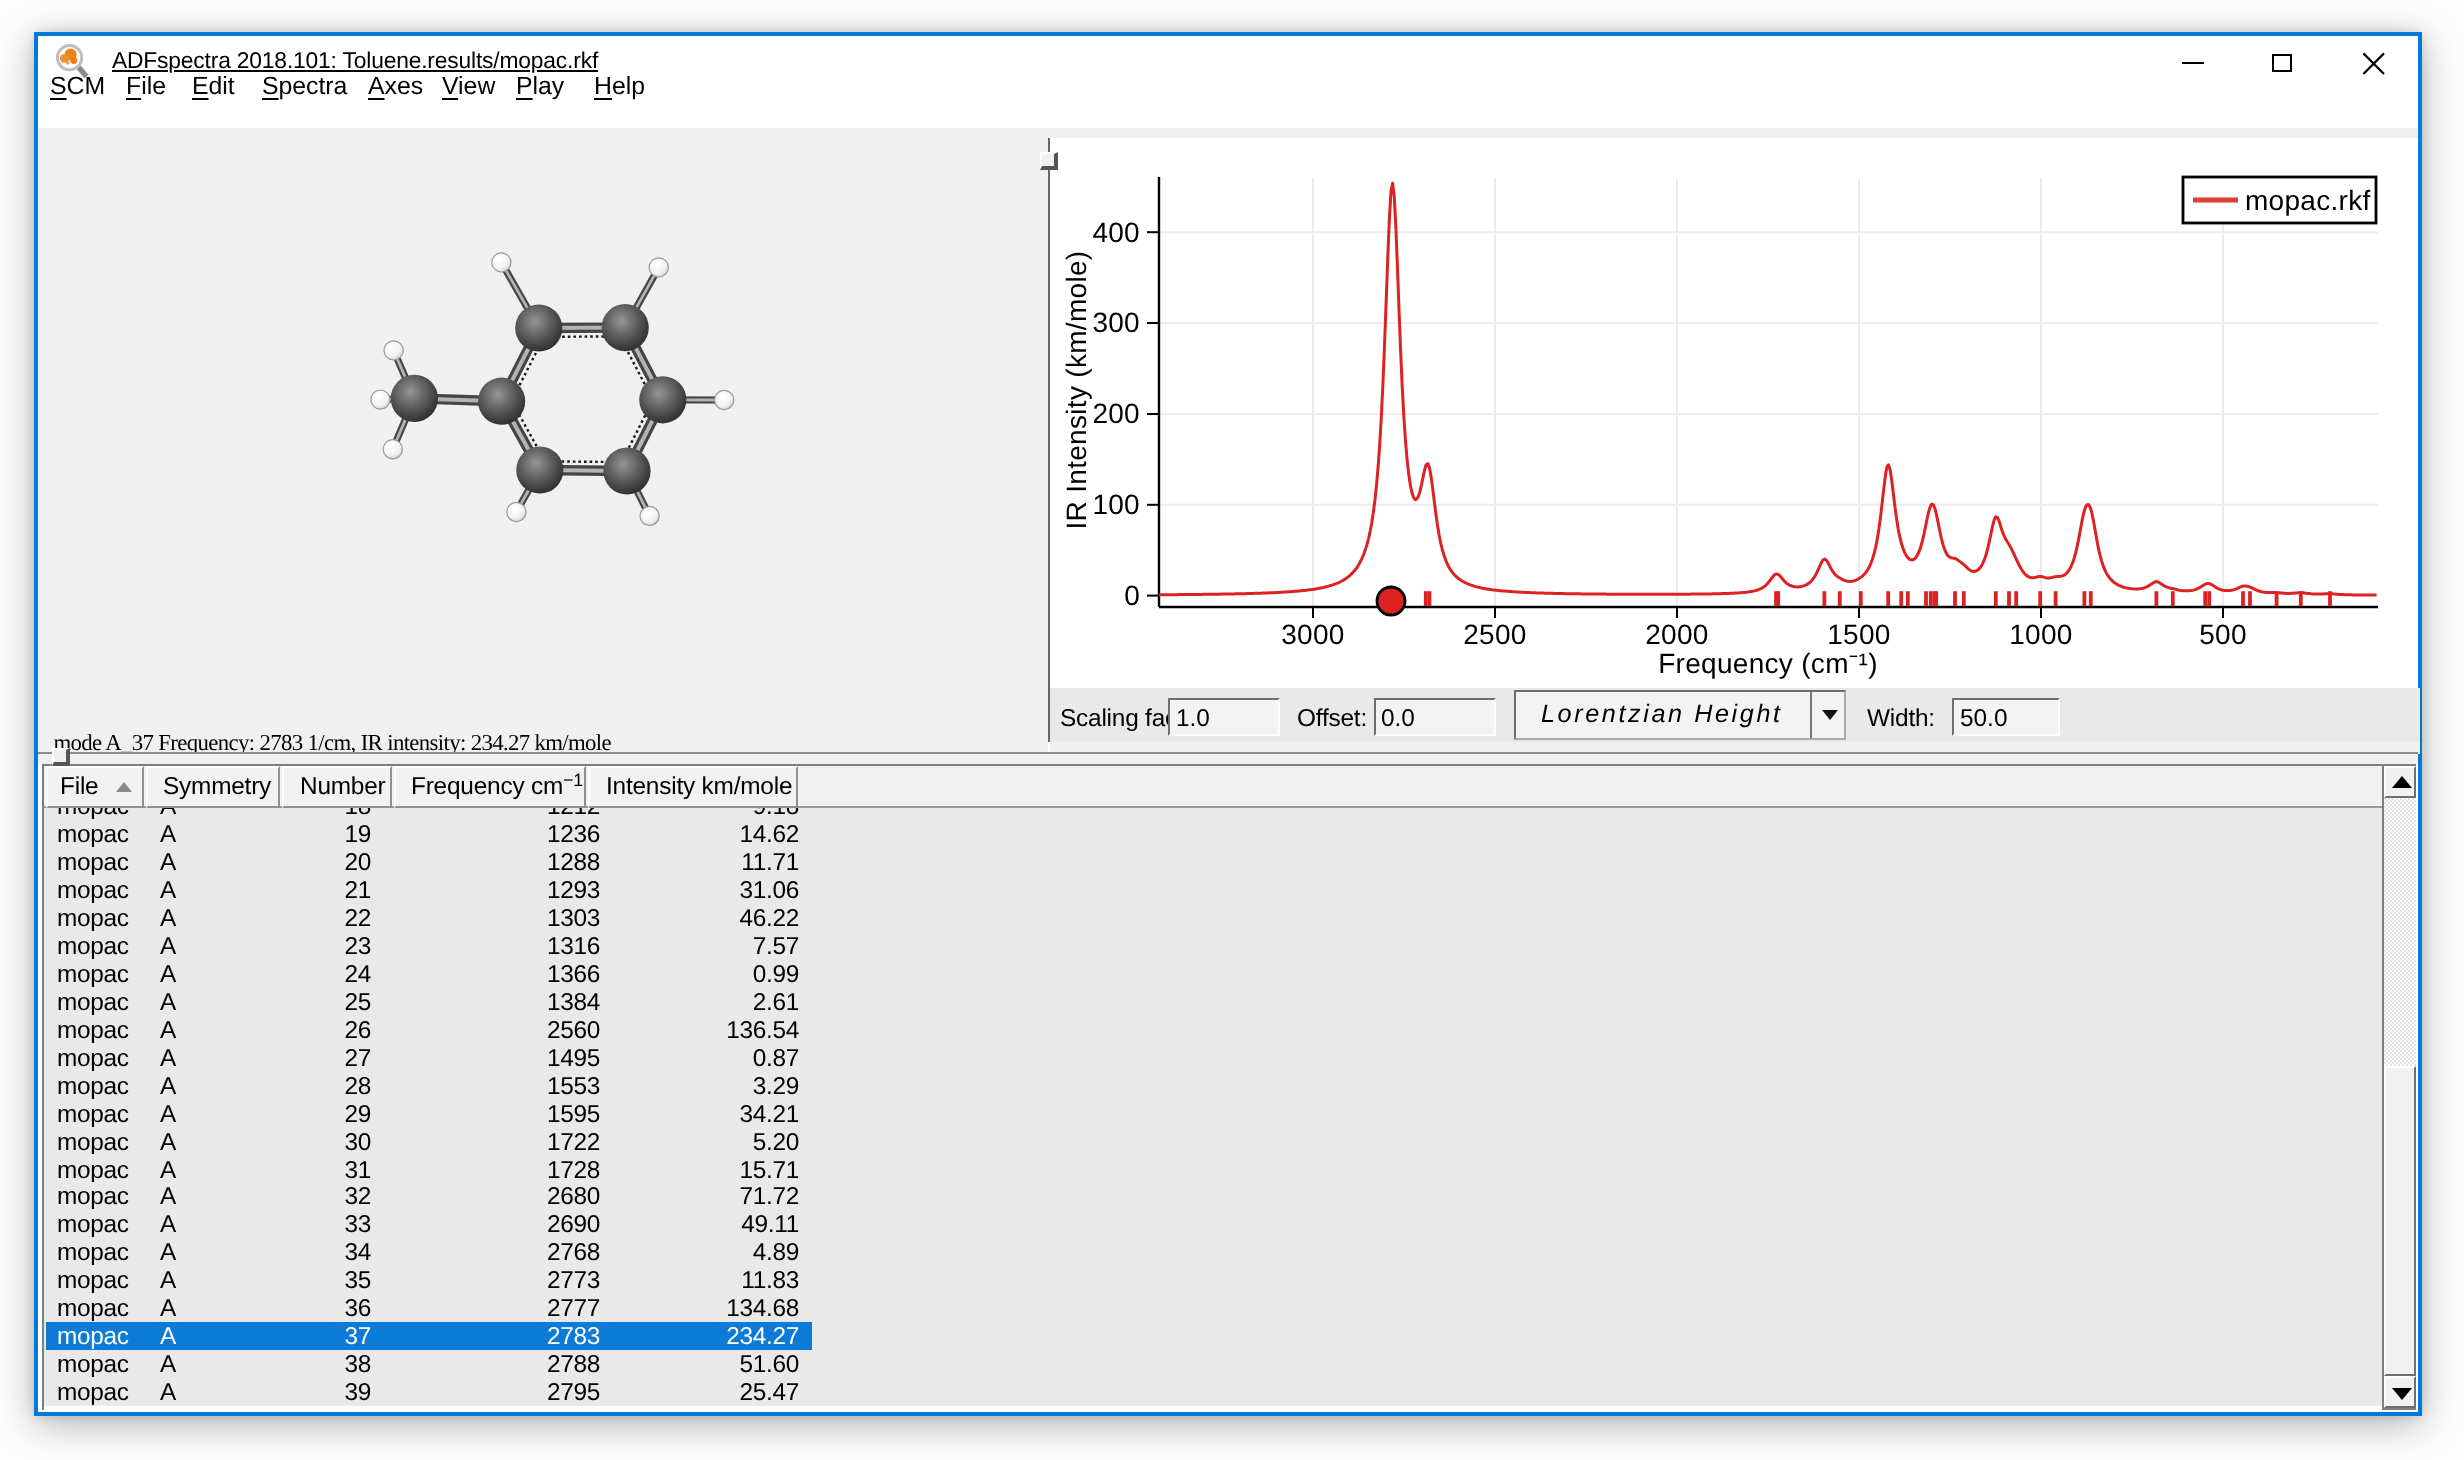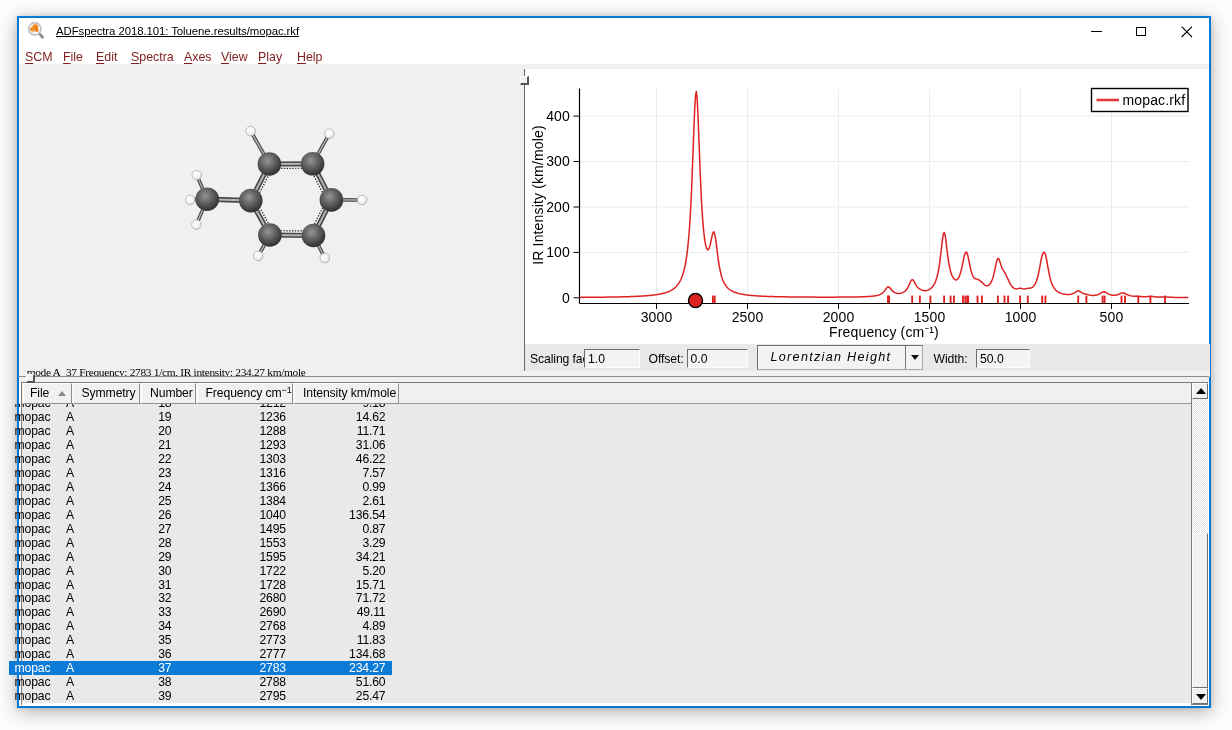--- a/index.html
+++ b/index.html
@@ -11,35 +11,35 @@
 #grayband { left:19px; top:64px; width:1190px; height:5px; background:#f0f0f0; }
 #leftpanel { left:19px; top:64px; width:504.5px; height:317px; background:#f0f0f0; }
 #sashv { left:523.5px; top:69px; width:1px; height:302px; background:#666; }
 #sashvh { left:519.5px; top:76px; width:9px; height:9px; background:#f0f0f0; border-top:1px solid #fff; border-left:1px solid #fff; border-right:2px solid #555; border-bottom:2px solid #555; }
 #ctrlbar { left:524.5px; top:343.5px; width:685px; height:27.5px; background:#e9e9e9; }
 #belowctrl { left:524.5px; top:371px; width:685px; height:6px; background:#f0f0f0; }
 #sashh { left:19px; top:376.2px; width:1190px; height:1px; background:#8c8c8c; }
 #sashh2 { left:19px; top:377.2px; width:1190px; height:4.5px; background:#f0f0f0; }
 #sashhh { left:25.5px; top:373.5px; width:9px; height:9px; background:#f0f0f0; border-top:1px solid #fff; border-left:1px solid #fff; border-right:2px solid #555; border-bottom:2px solid #555; z-index:5; }
 #status { left:26.7px; top:366px; font-size:11.4px; letter-spacing:-0.32px; color:#000;font-family:Liberation Serif, serif; }
-#menu { left:0; top:50px; width:100%; height:16px; font-size:12.4px; color:#7f1d1d; }
+#menu { left:0; top:36px; width:100%; height:16px; font-size:12.4px; color:#000000; }
 .mi { position:absolute; top:0; }
 .mi u { text-decoration:underline; text-underline-offset:2px; }
 .lbl { position:absolute; font-size:12.2px; letter-spacing:-0.1px; color:#000; top:352px; }
 .inp { position:absolute; top:349px; height:18.5px; background:#f3f3f3; border:1px solid;
   border-color:#6e6e6e #fdfdfd #fdfdfd #6e6e6e; font-size:12.2px; padding:1.5px 0 0 3px; color:#000; }
 #combo { left:756.5px; top:344.5px; width:166px; height:25.5px; background:#f3f3f3; border:1px solid; border-color:#6e6e6e #a9a9a9 #a9a9a9 #6e6e6e; }
 #combo .txt { position:absolute; left:13px; top:4.5px; font-size:12.6px; letter-spacing:1.3px;font-style:italic; }
 #combo .sep { position:absolute; left:147px; top:0px; width:1px; height:23.5px; background:#777; }
 #combo .arr { position:absolute; left:153px; top:9.5px; width:0; height:0; border-left:4.5px solid transparent; border-right:4.5px solid transparent; border-top:5.5px solid #111; }
 #tbl { left:21px; top:381.5px; width:1187px; height:323.5px; background:#e9e9e9; border:1px solid #7e7e7e; }
 #thead { left:22px; top:382.5px; width:1185px; height:21px; background:#f1f1f1; border-bottom:1px solid #9a9a9a; }
 .hc { position:absolute; top:382.5px; height:21px; background:#f1f1f1; border-top:1px solid #fff; border-left:1px solid #fff; border-right:1px solid #8f8f8f; border-bottom:1px solid #8f8f8f; font-size:12.2px; letter-spacing:-0.1px; padding-top:2.5px; }
 .hc .t { position:absolute; left:6px; top:2.5px; white-space:nowrap; }
-.trow { position:absolute; left:9px; width:382.5px; font-size:12.2px; letter-spacing:-0.15px; color:#000; overflow:hidden;padding-left:24px; }
+.trow { position:absolute; left:23px; width:382.5px; font-size:12.2px; letter-spacing:-0.15px; color:#000; overflow:hidden;padding-left:24px; }
 .trow span { position:absolute; white-space:nowrap; }
 .trow .c1 { left:5.5px; }
 .trow .c2 { left:57px; }
 .trow .c3 { right:220px; }
 .trow .c4 { right:105.5px;text-align:center; }
 .trow .c5 { right:6px; }
 .trow.sel { background:#0c7bd8; color:#fff; }
 .clip { }
 #vsb { left:1191px; top:382.5px; width:16.5px; height:321.5px; background:#f6f6f6; border-left:1px solid #7e7e7e; }
 .sbtn { position:absolute; left:0; width:16px; height:16px; background:#f0f0f0; border:1px solid; border-color:#fff #6f6f6f #6f6f6f #fff; }
@@ -334,21 +334,21 @@
     <span class="c1">mopac</span>
     <span class="c2">A</span>
     <span class="c3">25</span>
     <span class="c4">1384</span>
     <span class="c5">2.61</span>
   </div>
 <div class="trow" style="top:507.8px;height:13.93px">
     <span class="c1">mopac</span>
     <span class="c2">A</span>
     <span class="c3">26</span>
-    <span class="c4">1040</span>
+    <span class="c4">2560</span>
     <span class="c5">136.54</span>
   </div>
 <div class="trow" style="top:521.7px;height:13.93px">
     <span class="c1">mopac</span>
     <span class="c2">A</span>
     <span class="c3">27</span>
     <span class="c4">1495</span>
     <span class="c5">0.87</span>
   </div>
 <div class="trow" style="top:535.7px;height:13.93px">

